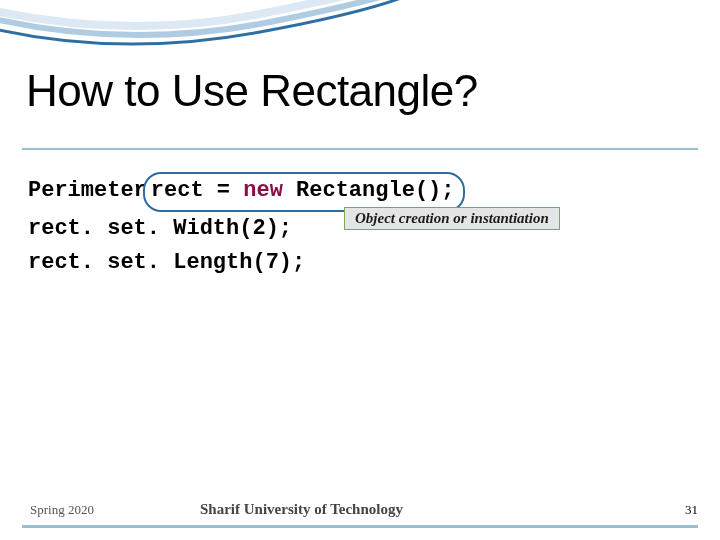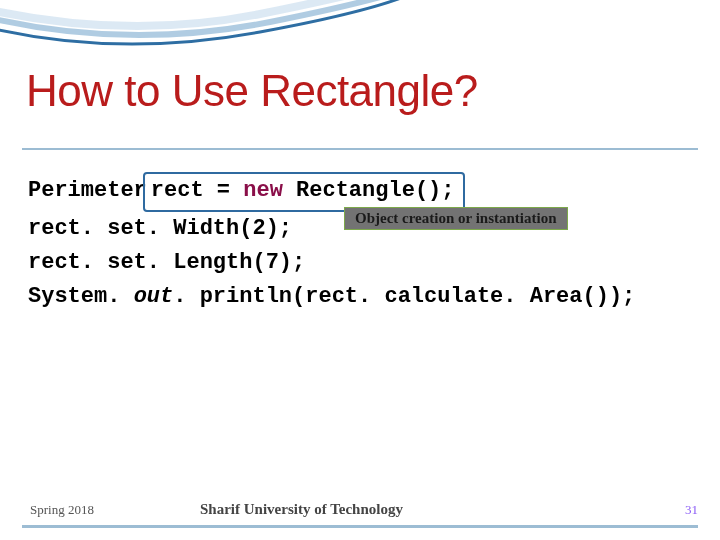--- a/index.html
+++ b/index.html
@@ -17,21 +17,21 @@
     width: 720px; height: 70px;
     pointer-events: none;
   }
   .title {
     position: absolute;
     top: 66px;
     left: 26px;
     font-family: 'Segoe UI', Tahoma, sans-serif;
     font-weight: 400;
     font-size: 44px;
-    color: #b91c1c;
+    color: #000000;
     letter-spacing: -0.5px;
   }
   .hr {
     position: absolute;
     top: 148px;
     left: 22px;
     width: 676px;
     height: 2px;
     background: #3a7aa8;
     opacity: 0.5;
@@ -46,32 +46,33 @@
     font-weight: bold;
     line-height: 1.55;
     color: #000;
   }
   .line { white-space: nowrap; display: block; }
   .ital { font-style: italic; }
   .kw { color: #8a0f49; } 
   .box {
     display: inline-block;
     border: 2px solid #2f6aa0;
-    border-radius: 4px;
+    border-radius: 18px;
     padding: 0 8px 2px 6px;
     margin-left: -4px;
   }
   .note {
     position: absolute;
     top: 207px;
     left: 344px;
-    background: #737373;
+    background: #e5e5e5;
     border: 1px solid #7da94b;
     padding: 2px 10px;
     font-family: Georgia, serif;
+    font-style: italic;
     font-weight: bold;
     font-size: 15px;
     color: #1a1a1a;
   }
   .footer-left {
     position: absolute;
     bottom: 22px;
     left: 30px;
     font-family: Georgia, serif;
     font-size: 13px;
@@ -85,21 +86,21 @@
     font-size: 15px;
     font-weight: bold;
     color: #444;
   }
   .footer-right {
     position: absolute;
     bottom: 22px;
     right: 22px;
     font-family: Georgia, serif;
     font-size: 13px;
-    color: #8b5cf6;
+    color: #000000;
   }
   .hr2 {
     position: absolute;
     bottom: 12px;
     left: 22px;
     width: 676px;
     height: 3px;
     background: linear-gradient(#3a7aa8, #3a7aa8);
     opacity: 0.5;
   }
@@ -115,21 +116,20 @@
 
 <div class="title">How to Use Rectangle?</div>
 <div class="hr"></div>
 
 <div class="code-area">
   <span class="line">
     <span>Perimeter</span><span class="box"><span> rect = </span><span class="kw">new</span><span> Rectangle();</span></span>
   </span>
   <span class="line">rect. set. Width(2);</span>
   <span class="line">rect. set. Length(7);</span>
-  <span class="line"><span>System. </span><span class="ital">out</span><span>. println(rect. calculate. Area());</span></span>
 </div>
 
 <div class="note">Object creation or instantiation</div>
 
-<div class="footer-left">Spring 2018</div>
+<div class="footer-left">Spring 2020</div>
 <div class="footer-mid">Sharif University of Technology</div>
 <div class="footer-right">31</div>
 <div class="hr2"></div>
 
 </body></html>

